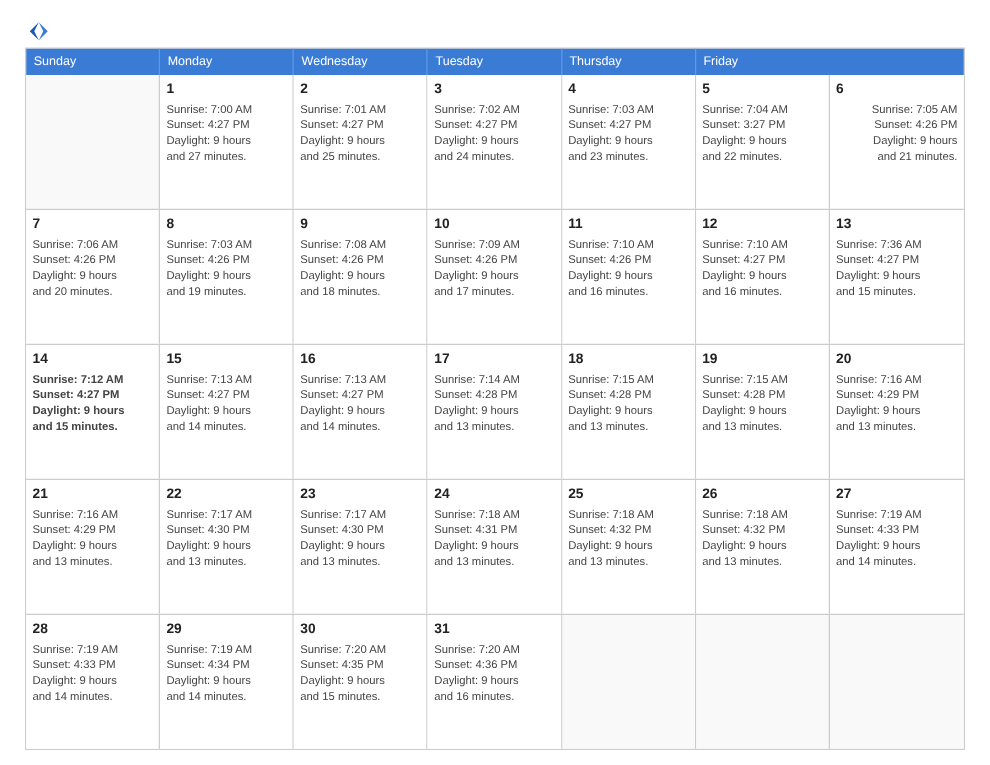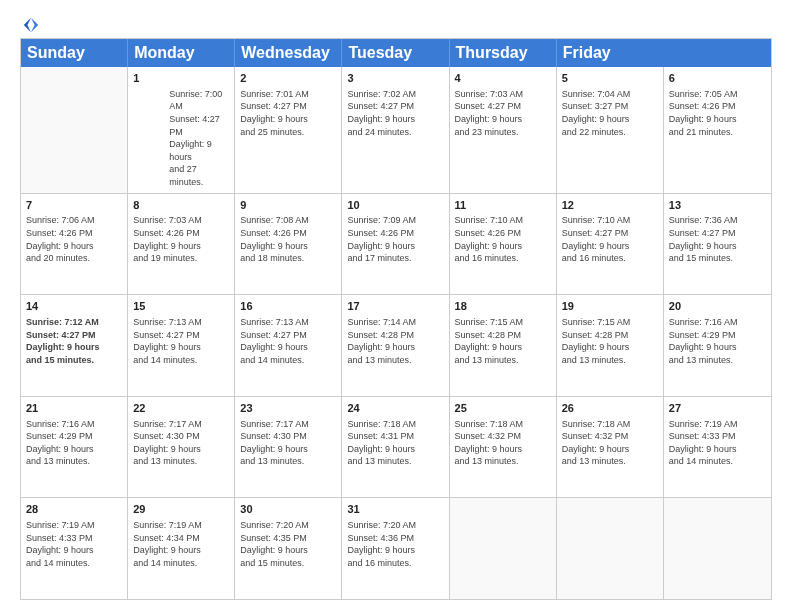--- a/index.html
+++ b/index.html
@@ -60,22 +60,22 @@
       flex-direction: column;
       border: 1px solid #ccc;
     }
     .cal-header {
       display: grid;
       grid-template-columns: repeat(7, 1fr);
       background: #3a7bd5;
     }
     .cal-header-cell {
       color: #fff;
-      font-size: 16px;
-      font-weight: bold;
+      font-size: 10px;
+      font-weight: normal;
       padding: 5px 6px;
       text-align: left;
       border-right: 1px solid #5a9be5;
     }
     .cal-header-cell:last-child { border-right: none; }
     .cal-body {
       flex: 1;
       display: flex;
       flex-direction: column;
     }
@@ -138,21 +138,21 @@
         <div class="cal-header-cell">Wednesday</div>
         <div class="cal-header-cell">Tuesday</div>
         <div class="cal-header-cell">Thursday</div>
         <div class="cal-header-cell">Friday</div>
       </div>
     <div class="cal-body">
     <div class="cal-row">
           <div class="cal-cell empty"></div>
           <div class="cal-cell">
             <span class="day-num">1</span>
-            <div class="day-info" style="white-space: pre-line; margin-left: 36px;">Sunrise: 7:00 AM
+            <div class="day-info" style="white-space: pre-line;">Sunrise: 7:00 AM
 Sunset: 4:27 PM
 Daylight: 9 hours
 and 27 minutes.</div>
           </div>
           <div class="cal-cell">
             <span class="day-num">2</span>
             <div class="day-info" style="white-space: pre-line;">Sunrise: 7:01 AM
 Sunset: 4:27 PM
 Daylight: 9 hours
 and 25 minutes.</div>
@@ -173,21 +173,21 @@
           </div>
           <div class="cal-cell">
             <span class="day-num">5</span>
             <div class="day-info" style="white-space: pre-line;">Sunrise: 7:04 AM
 Sunset: 3:27 PM
 Daylight: 9 hours
 and 22 minutes.</div>
           </div>
           <div class="cal-cell">
             <span class="day-num">6</span>
-            <div class="day-info" style="white-space: pre-line;">Sunrise: 7:05 AM
+            <div class="day-info" style="white-space: pre-line; text-align: right;">Sunrise: 7:05 AM
 Sunset: 4:26 PM
 Daylight: 9 hours
 and 21 minutes.</div>
           </div>
         </div>
         <div class="cal-row">
           <div class="cal-cell">
             <span class="day-num">7</span>
             <div class="day-info" style="white-space: pre-line;">Sunrise: 7:06 AM
 Sunset: 4:26 PM

